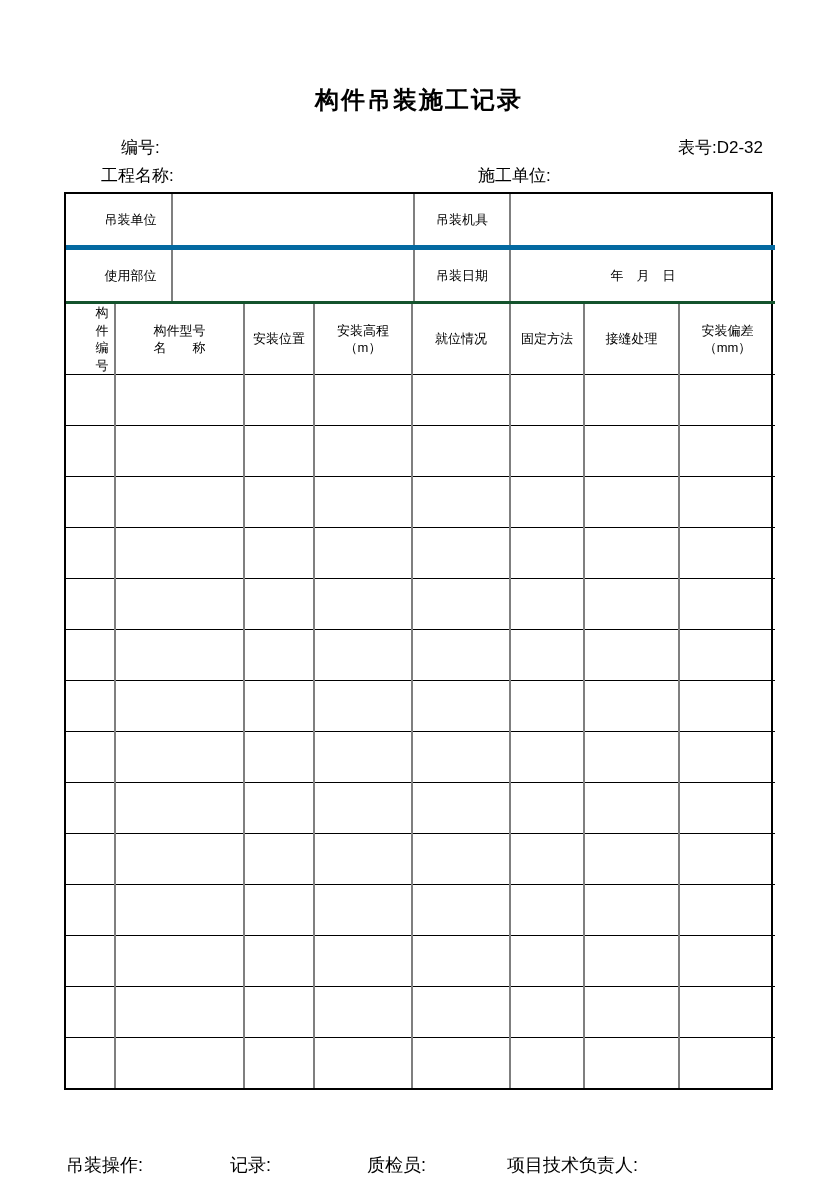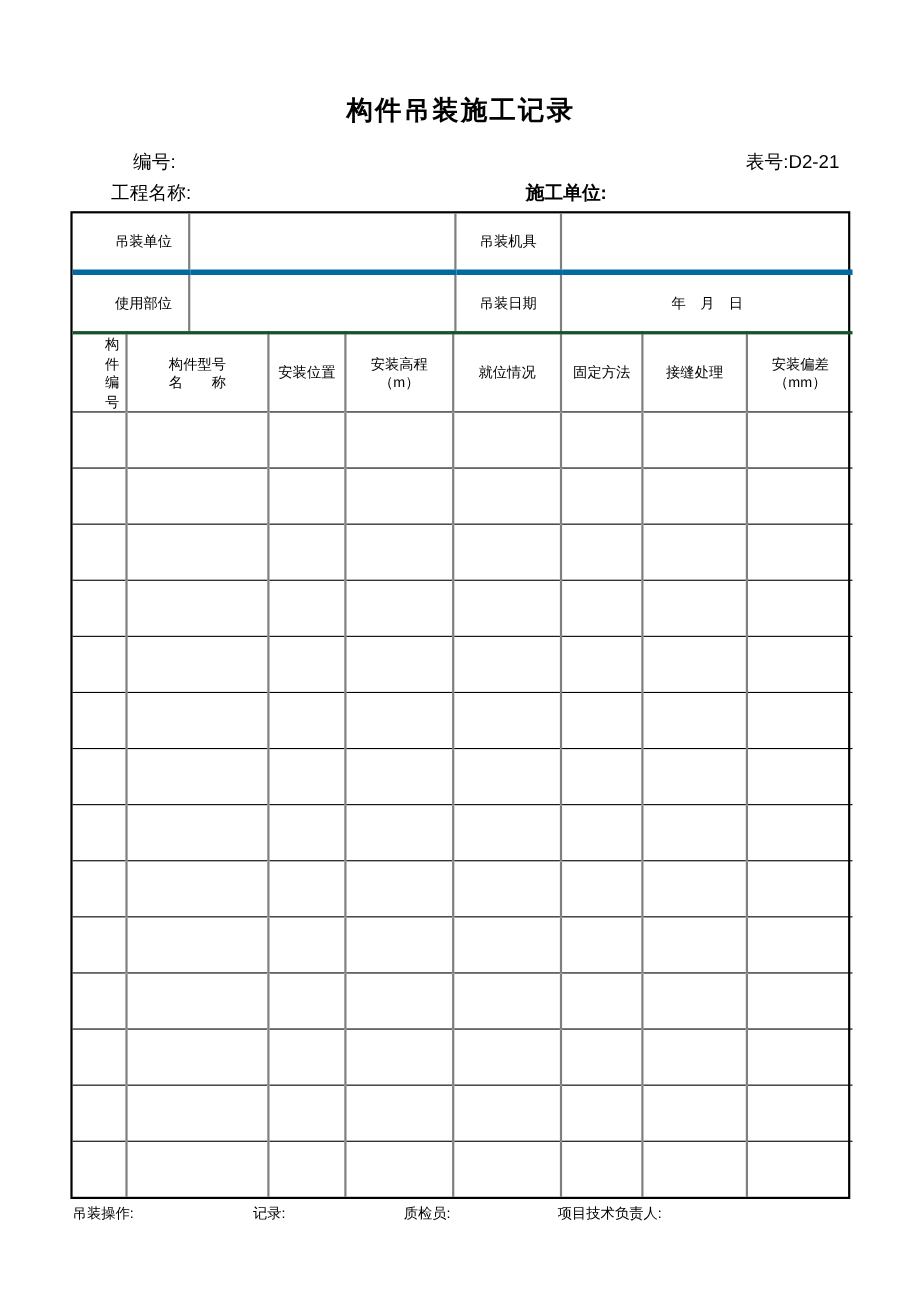--- a/index.html
+++ b/index.html
@@ -12,21 +12,21 @@
     overflow:hidden;
   }
   .title{
     position:absolute;top:84px;left:0;width:100%;
     text-align:center;font-size:24px;font-weight:bold;letter-spacing:2px;
   }
   .meta{position:absolute;font-size:17px;white-space:nowrap;}
   .meta-serial{top:136px;left:121px;}
   .meta-formno{top:136px;left:678px;}
   .meta-project{top:164px;left:101px;}
-  .meta-contractor{top:164px;left:478px;font-weight:bold;}
+  .meta-contractor{top:164px;left:478px;}
 
   .tbl-wrap{
     position:absolute;left:64px;top:192px;width:709px;
     border:2px solid #000;
     box-sizing:border-box;
   }
   table{border-collapse:collapse;table-layout:fixed;width:100%;}
   td,th{
     padding:0;margin:0;
     font-size:13px;font-weight:normal;
@@ -36,35 +36,35 @@
   
   td,th{border-left:2px solid #7f7f7f;}
   td:first-child,th:first-child{border-left:none;padding-left:24px;}
   
   #info-table td{height:51px;}
   #info-table tr + tr td{border-top:5px solid #0369a1;}
   #main-table{border-top:3px solid #14532d;}
   #main-table thead th{height:65px;line-height:1.35;}
   #main-table tbody td{height:50px;border-top:1px solid #000;}
 
-  .footer-label{position:absolute;top:1094px;font-size:13px;white-space:nowrap;}
+  .footer-label{position:absolute;top:1153px;font-size:18px;white-space:nowrap;}
   .f1{left:66px;}
   .f2{left:230px;}
   .f3{left:367px;}
   .f4{left:507px;}
 </style>
 </head>
 <body>
 
 <div class="page">
 
   <div class="title">构件吊装施工记录</div>
 
   <span class="meta meta-serial">编号:</span>
-  <span class="meta meta-formno">表号:D2-21</span>
+  <span class="meta meta-formno">表号:D2-32</span>
   <span class="meta meta-project">工程名称:</span>
   <span class="meta meta-contractor">施工单位:</span>
 
   <div class="tbl-wrap">
 
     <table id="info-table">
       <colgroup>
         <col style="width:106px">
           <col style="width:242px">
           <col style="width:96px">

